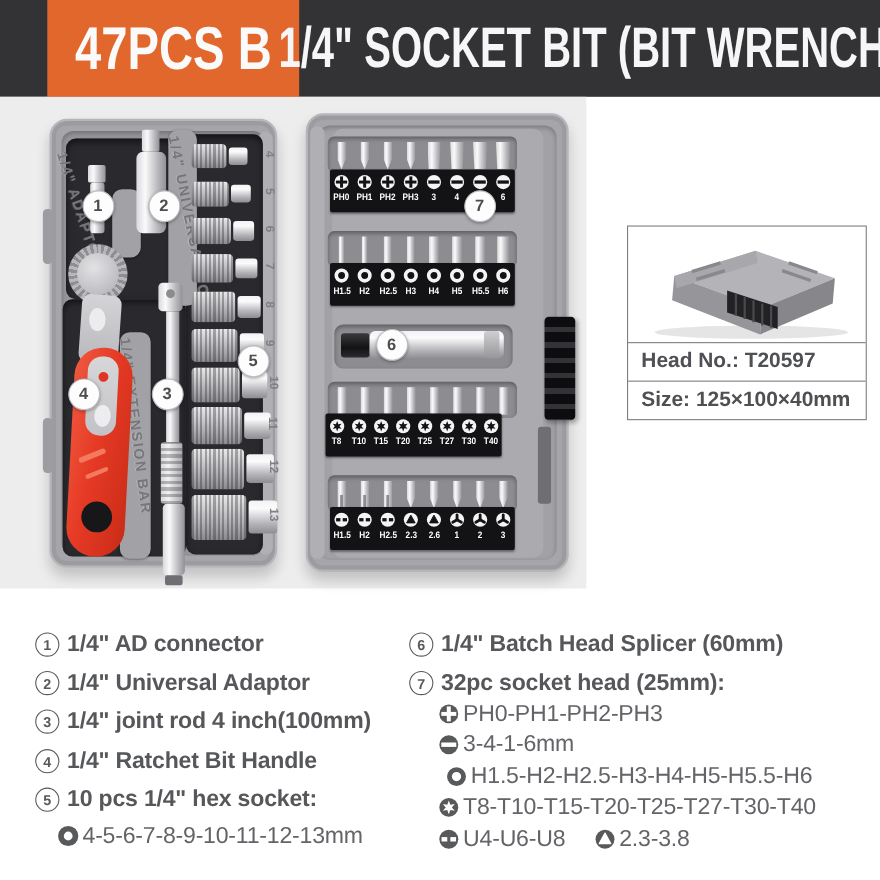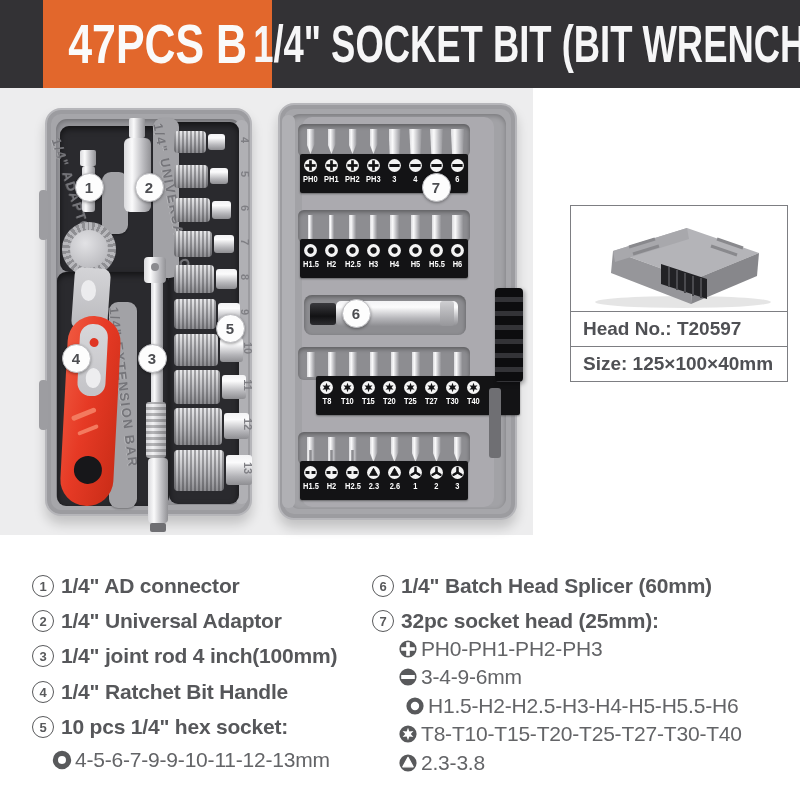--- a/index.html
+++ b/index.html
@@ -380,21 +380,21 @@
           <div class="bcell">
                   <div class="bit bit-torx chrome-v" style="width:8px"></div>
                 </div>
           <div class="bcell">
                   <div class="bit bit-torx chrome-v" style="width:8px"></div>
                 </div>
           <div class="bcell">
                   <div class="bit bit-torx chrome-v" style="width:8px"></div>
                 </div>
         </div>
-       <div class="abs strip" style="left:36px;top:271px;width:204px;height:39px">
+       <div class="abs strip" style="left:16px;top:271px;width:160px;height:39px">
           <div class="cell">
                   <svg width="15" height="15">
               <circle cx="7.5" cy="7.5" r="6.45" fill="#f4f4f4"></circle>
               <polygon points="7.5,2.8 8.6,5.7 11.5,5.2 9.6,7.5 11.5,9.8 8.6,9.3 7.5,12.2 6.5,9.3 3.5,9.8 5.4,7.5 3.5,5.2 6.4,5.7" fill="#131315"></polygon>
             </svg>
                   <span class="clabel">T8</span>
                 </div>
           <div class="cell">
                   <svg width="15" height="15">
               <circle cx="7.5" cy="7.5" r="6.45" fill="#f4f4f4"></circle>
@@ -600,21 +600,21 @@
       <span class="lnum">5</span>
       <span class="ltext">10 pcs 1/4" hex socket:</span>
     </div>
     <div class="abs lrow" style="left:52px;top:187px">
       <span class="lgroup">
         <span class="licon">
           <svg width="20" height="20">
             <circle cx="10" cy="10" r="6.6000000000000005" fill="none" stroke="#58595b" stroke-width="5.2"></circle>
           </svg>
         </span>
-        <span class="lsub">4-5-6-7-9-9-10-11-12-13mm</span>
+        <span class="lsub">4-5-6-7-8-9-10-11-12-13mm</span>
       </span>
     </div>
     <div class="abs lrow" style="left:372px;top:13px">
       <span class="lnum">6</span>
       <span class="ltext">1/4" Batch Head Splicer (60mm)</span>
     </div>
     <div class="abs lrow" style="left:372px;top:48px">
       <span class="lnum">7</span>
       <span class="ltext">32pc socket head (25mm):</span>
     </div>
@@ -631,21 +631,21 @@
       </span>
     </div>
     <div class="abs lrow" style="left:398px;top:104px">
       <span class="lgroup">
         <span class="licon">
           <svg width="20" height="20">
             <circle cx="10" cy="10" r="8.6" fill="#58595b"></circle>
             <rect x="3.1999999999999993" y="8" width="13.600000000000001" height="4" fill="#ffffff"></rect>
           </svg>
         </span>
-        <span class="lsub">3-4-9-6mm</span>
+        <span class="lsub">3-4-1-6mm</span>
       </span>
     </div>
     <div class="abs lrow" style="left:405px;top:133px">
       <span class="lgroup">
         <span class="licon">
           <svg width="20" height="20">
             <circle cx="10" cy="10" r="6.4" fill="none" stroke="#58595b" stroke-width="4.4"></circle>
           </svg>
         </span>
         <span class="lsub">H1.5-H2-H2.5-H3-H4-H5-H5.5-H6</span>
@@ -660,19 +660,29 @@
           </svg>
         </span>
         <span class="lsub">T8-T10-T15-T20-T25-T27-T30-T40</span>
       </span>
     </div>
     <div class="abs lrow" style="left:398px;top:190px">
       <span class="lgroup">
         <span class="licon">
           <svg width="20" height="20">
             <circle cx="10" cy="10" r="8.6" fill="#58595b"></circle>
+            <rect x="3.3999999999999995" y="8" width="5.2" height="4" fill="#ffffff"></rect>
+             <rect x="11.4" y="8" width="5.2" height="4" fill="#ffffff"></rect>
+          </svg>
+        </span>
+        <span class="lsub">U4-U6-U8</span>
+      </span>
+      <span class="lgroup">
+        <span class="licon">
+          <svg width="20" height="20">
+            <circle cx="10" cy="10" r="8.6" fill="#58595b"></circle>
             <path d="M 10 4.3999999999999995 L 15.2 13.8 L 4.8 13.8 Z" fill="#ffffff" stroke="#ffffff" stroke-width="1.2" stroke-linejoin="round"></path>
           </svg>
         </span>
         <span class="lsub">2.3-3.8</span>
       </span>
     </div>
   </div>
 
 </body></html>

